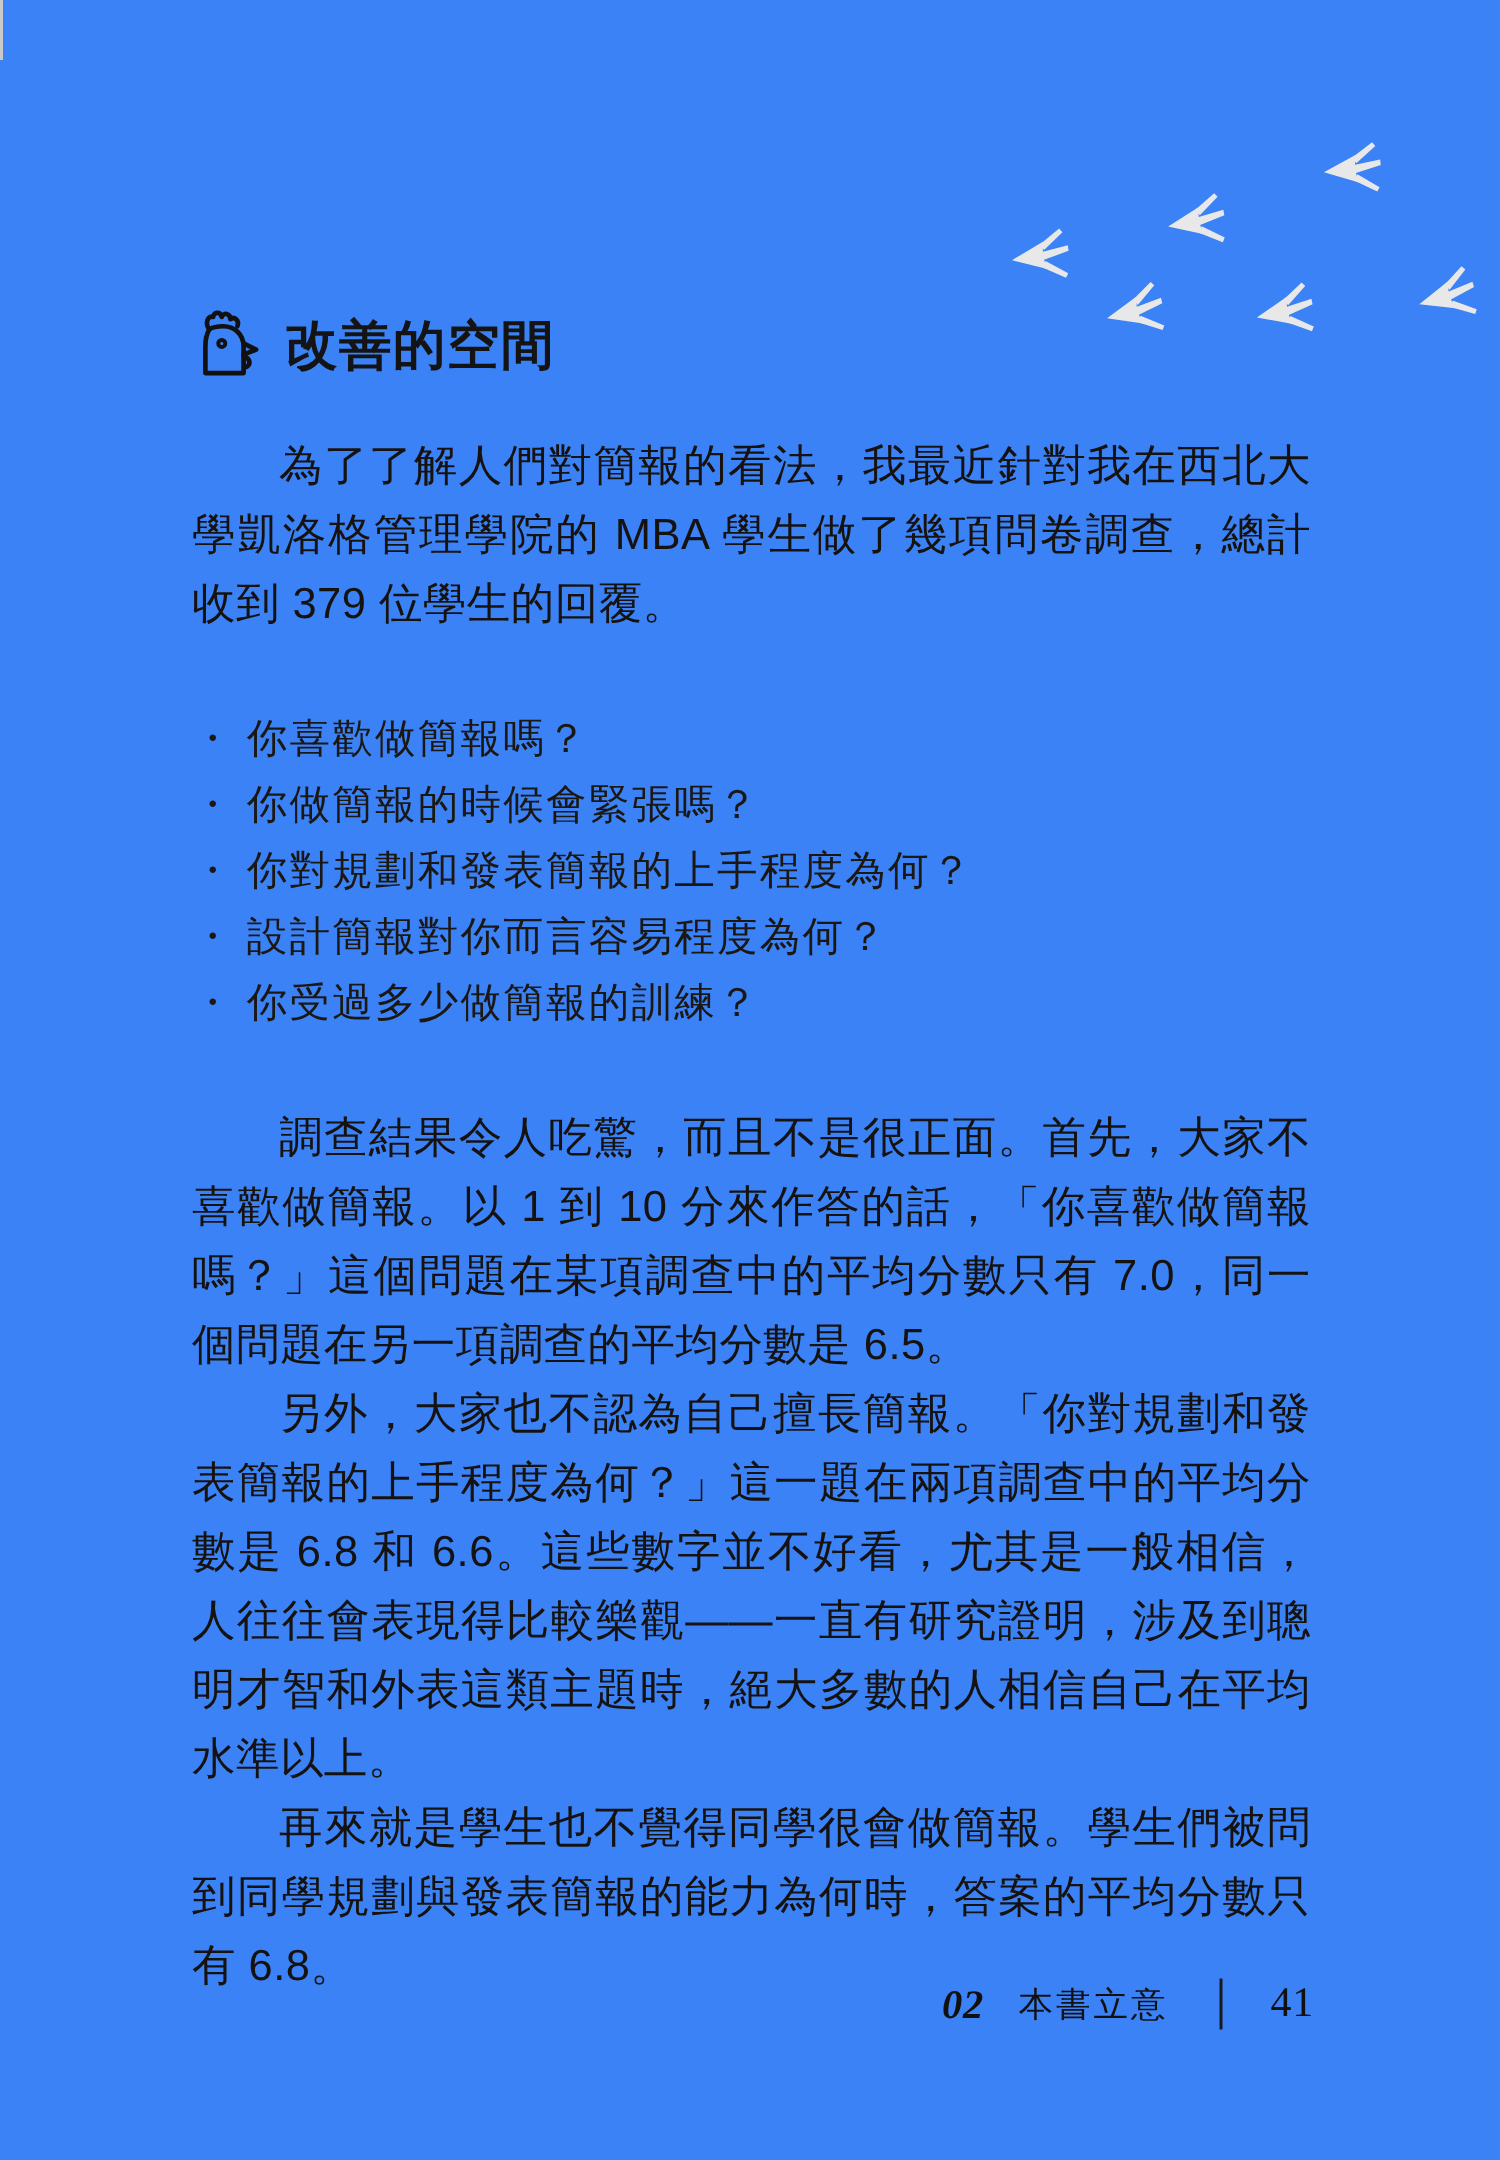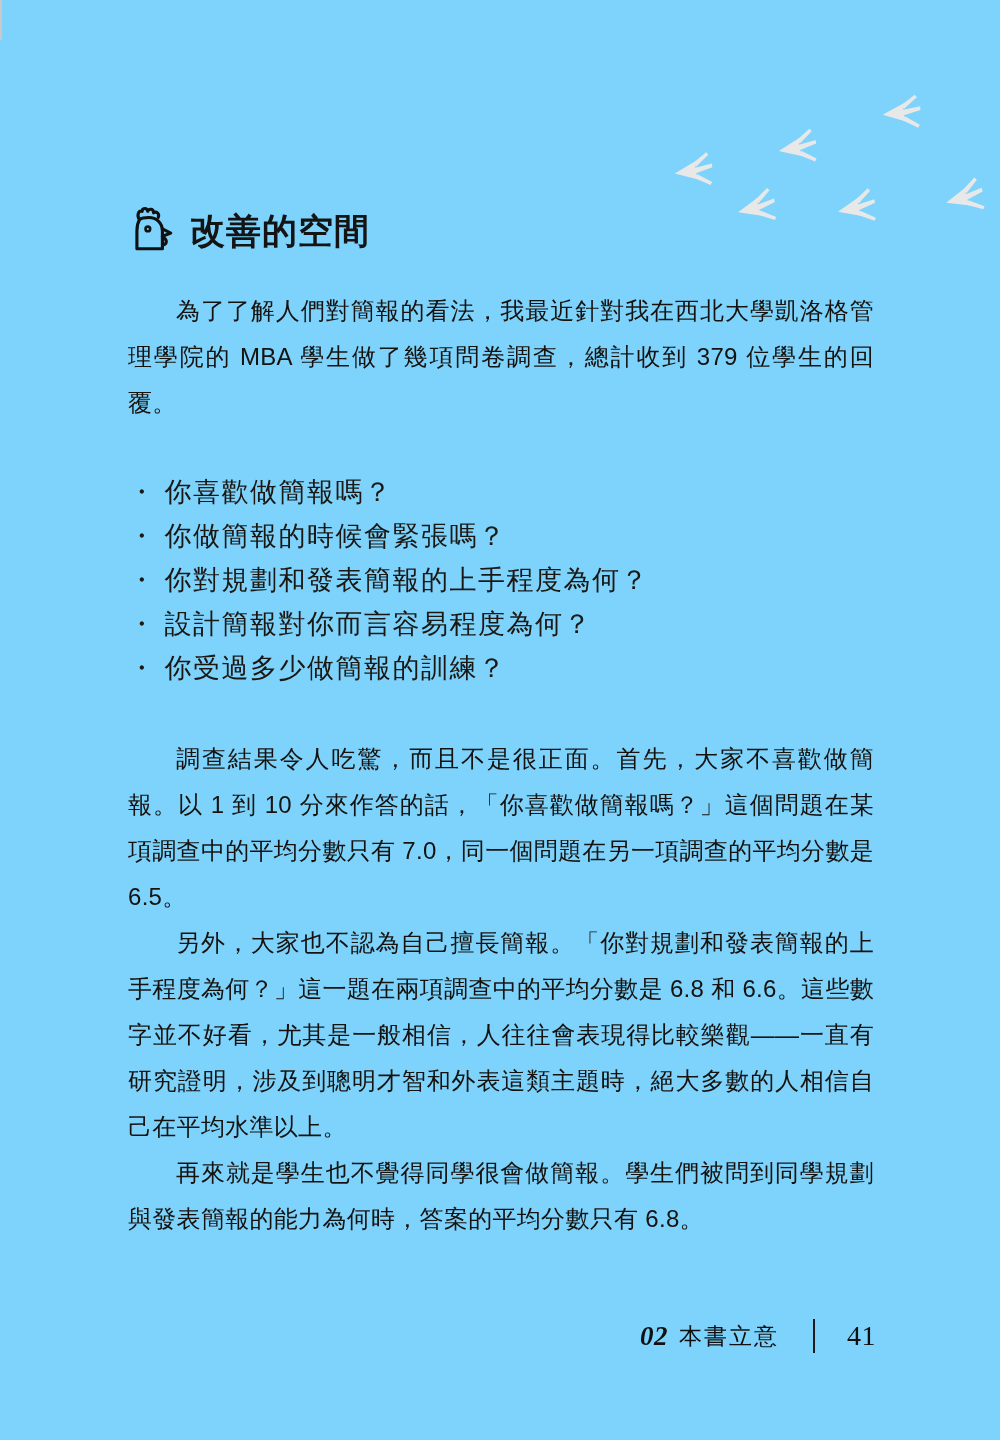--- a/index.html
+++ b/index.html
@@ -8,21 +8,21 @@
     background: #ffffff;
   }
   body {
     font-family: "Liberation Sans", sans-serif;
     -webkit-font-smoothing: antialiased;
   }
   #page {
     position: relative;
     width: 1000px;
     height: 1440px;
-    background: #7dd3fc;
+    background: #3b82f6;
     overflow: hidden;
     box-sizing: border-box;
   }
   
   #gutter-line {
     position: absolute;
     left: 0;
     top: 0;
     width: 2px;
     height: 40px;
@@ -72,21 +72,21 @@
 
   
   #content {
     position: absolute;
     left: 128px;
     top: 288px;
     width: 746px;
   }
   p.body {
     margin: 0 0 0 0;
-    font-size: 24px;
+    font-size: 29px;
     line-height: 46px;
     color: #15120f;
     text-align: justify;
     text-justify: inter-ideograph;
     letter-spacing: 0.3px;
     text-indent: 2em;
   }
   p.body + p.body { margin-top: 0; }
 
   
@@ -124,21 +124,21 @@
     font-weight: bold;
     font-style: italic;
     font-size: 27px;
     color: #111111;
     letter-spacing: 0.5px;
   }
   #footer-chapter-title {
     font-family: "Liberation Serif", "DejaVu Serif", serif;
     font-size: 23px;
     color: #111111;
-    margin-left: 11px;
+    margin-left: 23px;
     letter-spacing: 2px;
   }
   #footer-divider {
     width: 2px;
     height: 34px;
     background: #1a1a1a;
     margin: 0 32px 0 34px;
   }
   #footer-page-number {
     font-family: "Liberation Serif", "DejaVu Serif", serif;

